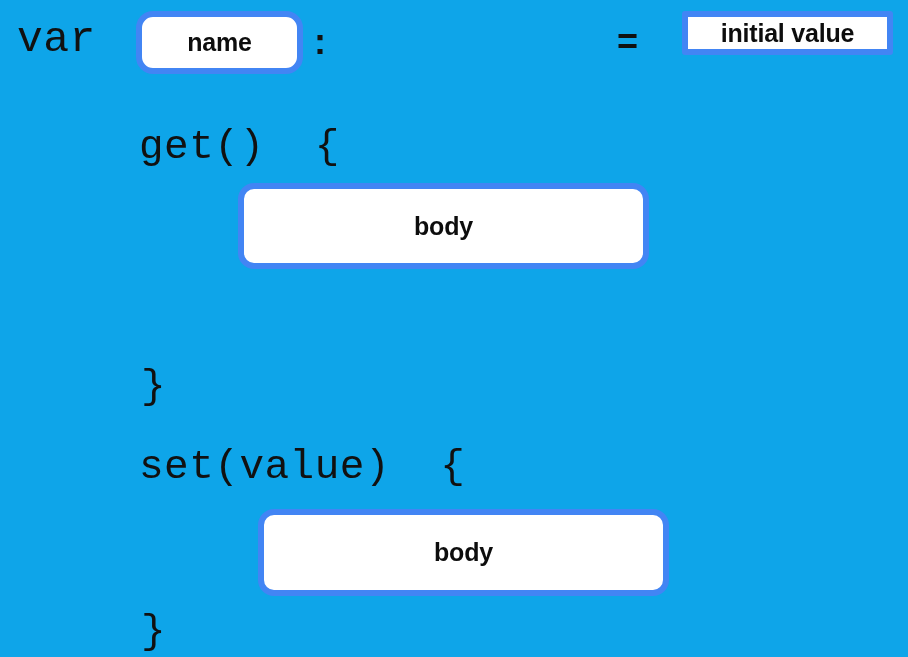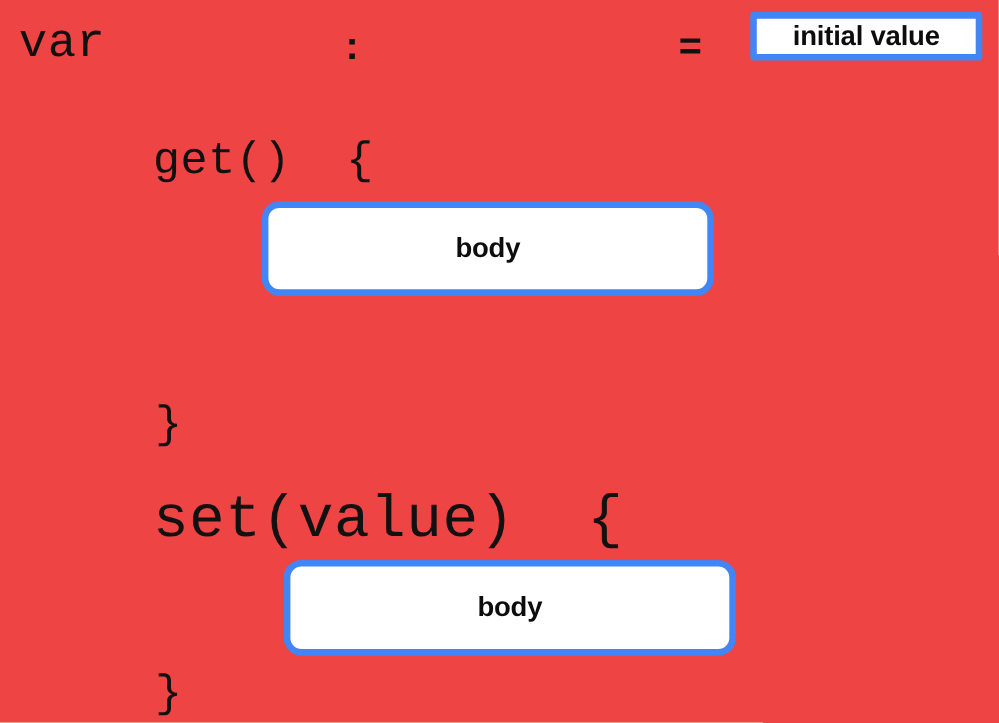--- a/index.html
+++ b/index.html
@@ -6,21 +6,21 @@
   html, body {
     margin: 0;
     padding: 0;
     background: #ffffff;
   }
 
   #canvas {
     position: relative;
     width: 908px;
     height: 657px;
-    background: #ef4444;
+    background: #0ea5e9;
     overflow: hidden;
     font-family: "Liberation Sans", sans-serif;
   }
 
   
   .code {
     position: absolute;
     font-family: "Liberation Mono", "DejaVu Sans Mono", monospace;
     color: #111111;
     white-space: pre;
@@ -55,21 +55,21 @@
     font-weight: bold;
     color: #0d0d0d;
     white-space: nowrap;
     letter-spacing: -0.2px;
   }
 
   
   #kw-var          { left: 17px;  top: 18px;  font-size: 43px; }
   #kw-get          { left: 139px; top: 127px; font-size: 41px; }
   #kw-close-get    { left: 141px; top: 367px; font-size: 41px; }
-  #kw-set          { left: 139px; top: 447px; font-size: 54px; }
+  #kw-set          { left: 139px; top: 447px; font-size: 41px; }
   #kw-close-set    { left: 141px; top: 612px; font-size: 41px; }
 
   #punct-colon     { left: 314px; top: 24px;  font-size: 36px; }
   #punct-equals    { left: 617px; top: 24px;  font-size: 36px; }
 
   #slot-name {
     left: 136px; top: 11px; width: 167px; height: 63px;
     border-width: 6px; border-radius: 17px;
   }
   #slot-name .slot-label { font-size: 25px; }
@@ -104,20 +104,23 @@
   }
   #slot-set-body .slot-label { font-size: 25px; }
 </style>
 </head>
 <body>
 
 <div id="canvas">
 
   <span class="code" id="kw-var">var</span>
 
+  <div class="slot" id="slot-name">
+    <span class="slot-label">name</span>
+  </div>
 
   <span class="punct" id="punct-colon">:</span>
 
 
   <span class="punct" id="punct-equals">=</span>
 
   <div class="slot" id="slot-initialvalue">
     <span class="slot-label">initial value</span>
   </div>
 

